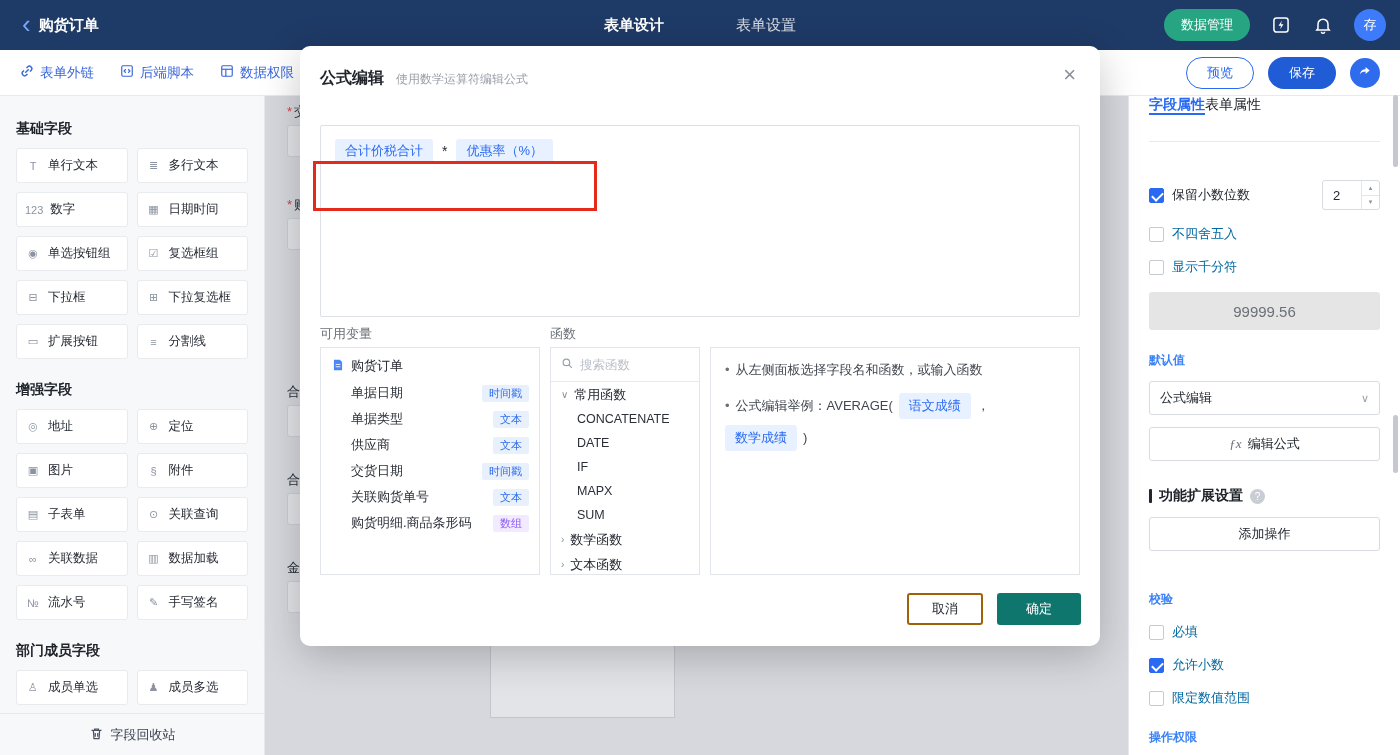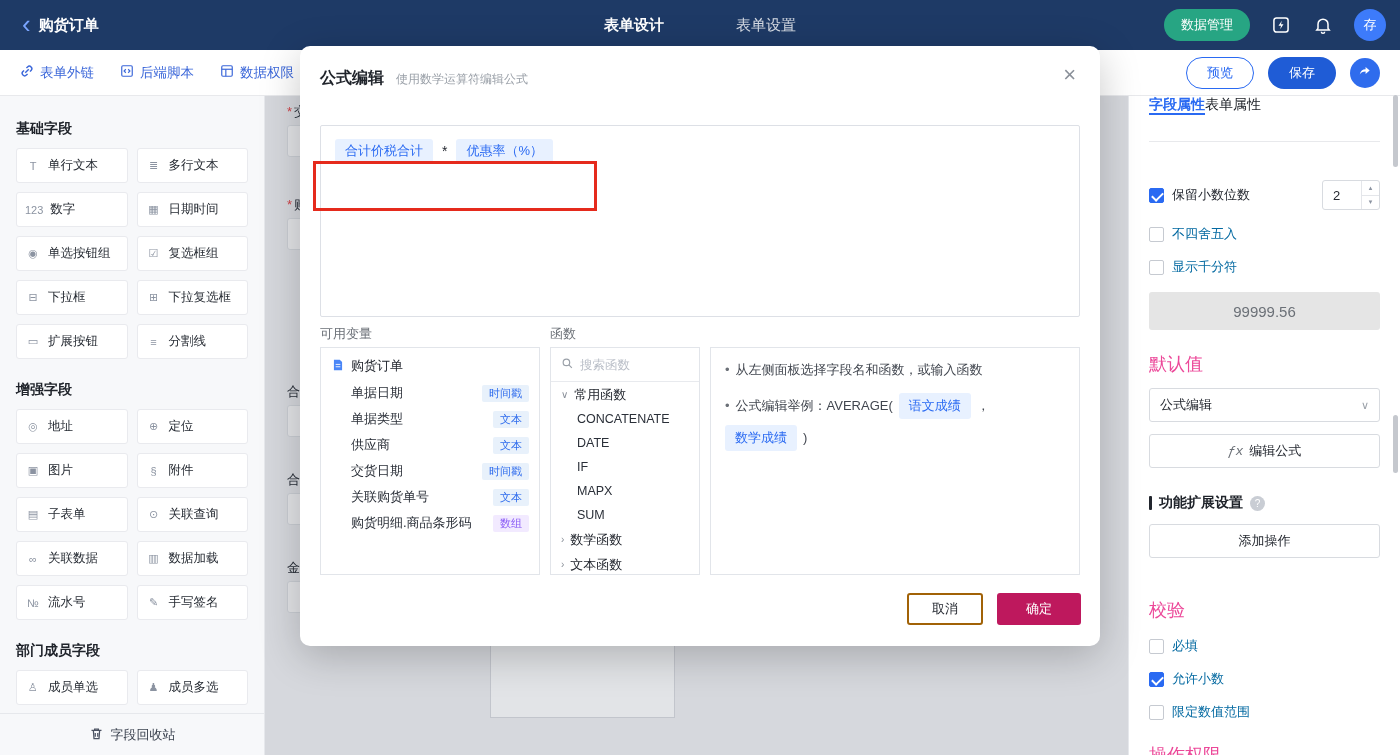--- a/index.html
+++ b/index.html
@@ -1,18 +1,18 @@
 <!DOCTYPE html>
 <html><head>
 <meta charset="utf-8">
 <style>
 *{margin:0;padding:0;box-sizing:border-box}
 html,body{width:1400px;height:755px}
 body{font-family:"Liberation Sans","DejaVu Sans",sans-serif;background:#eceef1;overflow:hidden;position:relative;color:#1f2329}
-button{font-family:Liberation Mono, monospace}
+button{font-family:Liberation Serif, serif}
 
 
 .topbar{position:absolute;left:0;top:0;right:0;height:50px;background:#1e3a66;display:flex;align-items:center;padding:0 14px;z-index:10}
 .tb-back{color:#7aa5ff;font-size:26px;line-height:1;margin:0 8px 3px 8px;cursor:pointer}
 .tb-title{color:#fff;font-size:15px;font-weight:700}
 .tb-tabs{position:absolute;left:0;right:0;display:flex;justify-content:center;gap:72px;pointer-events:none}
 .tb-tab{color:rgba(255,255,255,.82);font-size:15px;pointer-events:auto;cursor:pointer}
 .tb-tab.active{color:#fff;font-weight:700}
 .tb-right{margin-left:auto;display:flex;align-items:center;gap:20px;z-index:1}
 .tb-green{background:#27a583;color:#fff;font-size:13px;padding:7px 17px;border-radius:17px;border:none;cursor:pointer}
@@ -59,21 +59,21 @@
 .cb{width:15px;height:15px;border:1px solid #c6cad1;border-radius:2px;background:#fff;display:inline-block;position:relative;flex:none;cursor:pointer}
 .cb.checked{background:#2a6af2;border-color:#2a6af2}
 .cb.checked::after{content:"";position:absolute;left:4px;top:1px;width:5px;height:9px;border:solid #fff;border-width:0 2px 2px 0;transform:rotate(45deg)}
 .num-box{margin-left:auto;width:58px;height:30px;border:1px solid #d8dbe0;border-radius:3px;display:flex;align-items:center;overflow:hidden}
 .num-box input{flex:1;min-width:0;border:none;outline:none;padding-left:10px;font-size:13px;font-family:inherit;color:#23272f}
 .num-steps{width:18px;border-left:1px solid #e4e6ea;display:flex;flex-direction:column;height:100%}
 .num-steps span{flex:1;display:flex;align-items:center;justify-content:center;font-size:7px;color:#8b93a1;cursor:pointer}
 .num-steps span:first-child{border-bottom:1px solid #e4e6ea}
 .cb-row{display:flex;align-items:center;gap:8px;margin-top:15px;font-size:13px;color:#0369a1}
 .preview-box{margin-top:16px;height:38px;background:#e5e5e5;border-radius:3px;display:flex;align-items:center;justify-content:center;font-size:15px;color:#6b7077}
-.rp-title{font-size:18px;font-weight:400;margin-top:22px;color:#ec4899}
+.rp-title{font-size:12px;font-weight:700;margin-top:22px;color:#3b82f6}
 .rp-select{margin-top:12px;height:34px;border:1px solid #d8dbe0;border-radius:3px;display:flex;align-items:center;padding:0 10px;font-size:13px;color:#23272f;cursor:pointer}
 .rp-select .chev{margin-left:auto;color:#9aa0a8;font-size:11px}
 .rp-btn{margin-top:12px;height:34px;width:100%;border:1px solid #d8dbe0;border-radius:3px;display:flex;align-items:center;justify-content:center;font-size:13px;color:#23272f;gap:6px;cursor:pointer;background:#fff}
 .fx{font-style:italic;color:#6b7077;font-size:13px}
 .rp-sec{display:flex;align-items:center;gap:7px;margin-top:26px;font-size:14px;font-weight:700;color:#20242b}
 .rp-bar{width:3px;height:14px;background:#22262e;border-radius:1px}
 .qmark{width:15px;height:15px;border-radius:50%;background:#c9cdd4;color:#fff;font-size:10px;display:flex;align-items:center;justify-content:center;font-weight:400}
 .v-margin-lg{margin-top:40px}
 
 
@@ -112,21 +112,21 @@
 .search-row{display:flex;align-items:center;gap:6px;height:34px;border-bottom:1px solid #e8eaee;padding:0 10px}
 .search-row input{border:none;outline:none;width:104px;font-size:12.5px;color:#23272f;font-family:inherit}
 .search-row input::placeholder{color:#b9bec7}
 .fn-group{display:flex;align-items:center;gap:6px;height:25px;padding:0 10px;font-size:13px;color:#23272f;cursor:pointer}
 .fn-caret{color:#8a9099;font-size:10px}
 .fn-item{height:24px;display:flex;align-items:center;padding-left:26px;font-size:12.5px;color:#2a2f38;cursor:pointer}
 .help-line{display:flex;align-items:center;gap:6px;font-size:13px;color:#41464f;margin-bottom:13px;flex-wrap:wrap;line-height:20px}
 .bullet{color:#6b7077}
 .m-footer{position:absolute;right:19px;bottom:21px;display:flex;gap:14px}
 .btn-cancel{width:76px;height:32px;border:2px solid #a16207;background:#fff;border-radius:3px;font-size:13px;color:#23272f;cursor:pointer}
-.btn-ok{width:84px;height:32px;background:#be185d;border:none;border-radius:3px;font-size:13px;color:#fff;cursor:pointer}
+.btn-ok{width:84px;height:32px;background:#0f766e;border:none;border-radius:3px;font-size:13px;color:#fff;cursor:pointer}
 </style>
 </head>
 <body>
 
 <div class="topbar">
   <span class="tb-back">‹</span>
   <span class="tb-title">购货订单</span>
   <div class="tb-tabs">
     <span class="tb-tab active">表单设计</span>
     <span class="tb-tab">表单设置</span>

